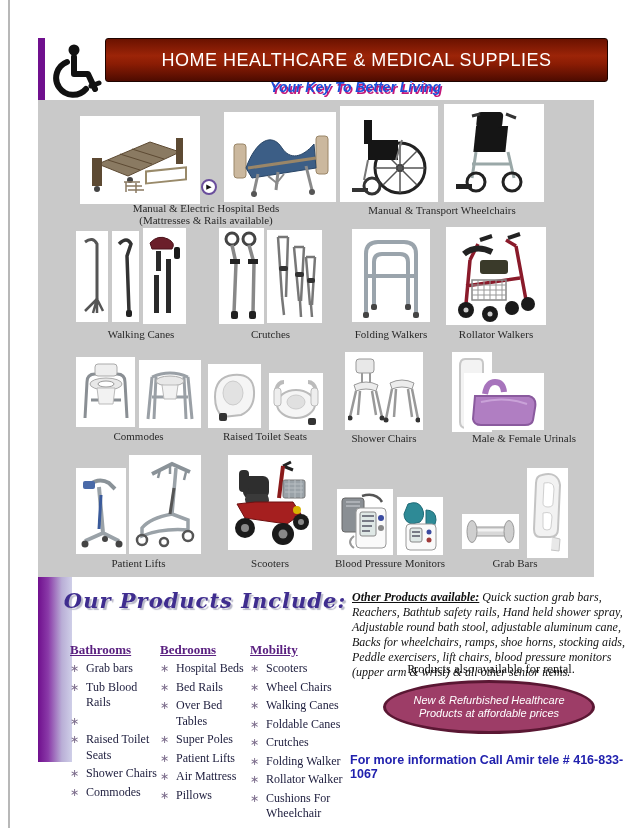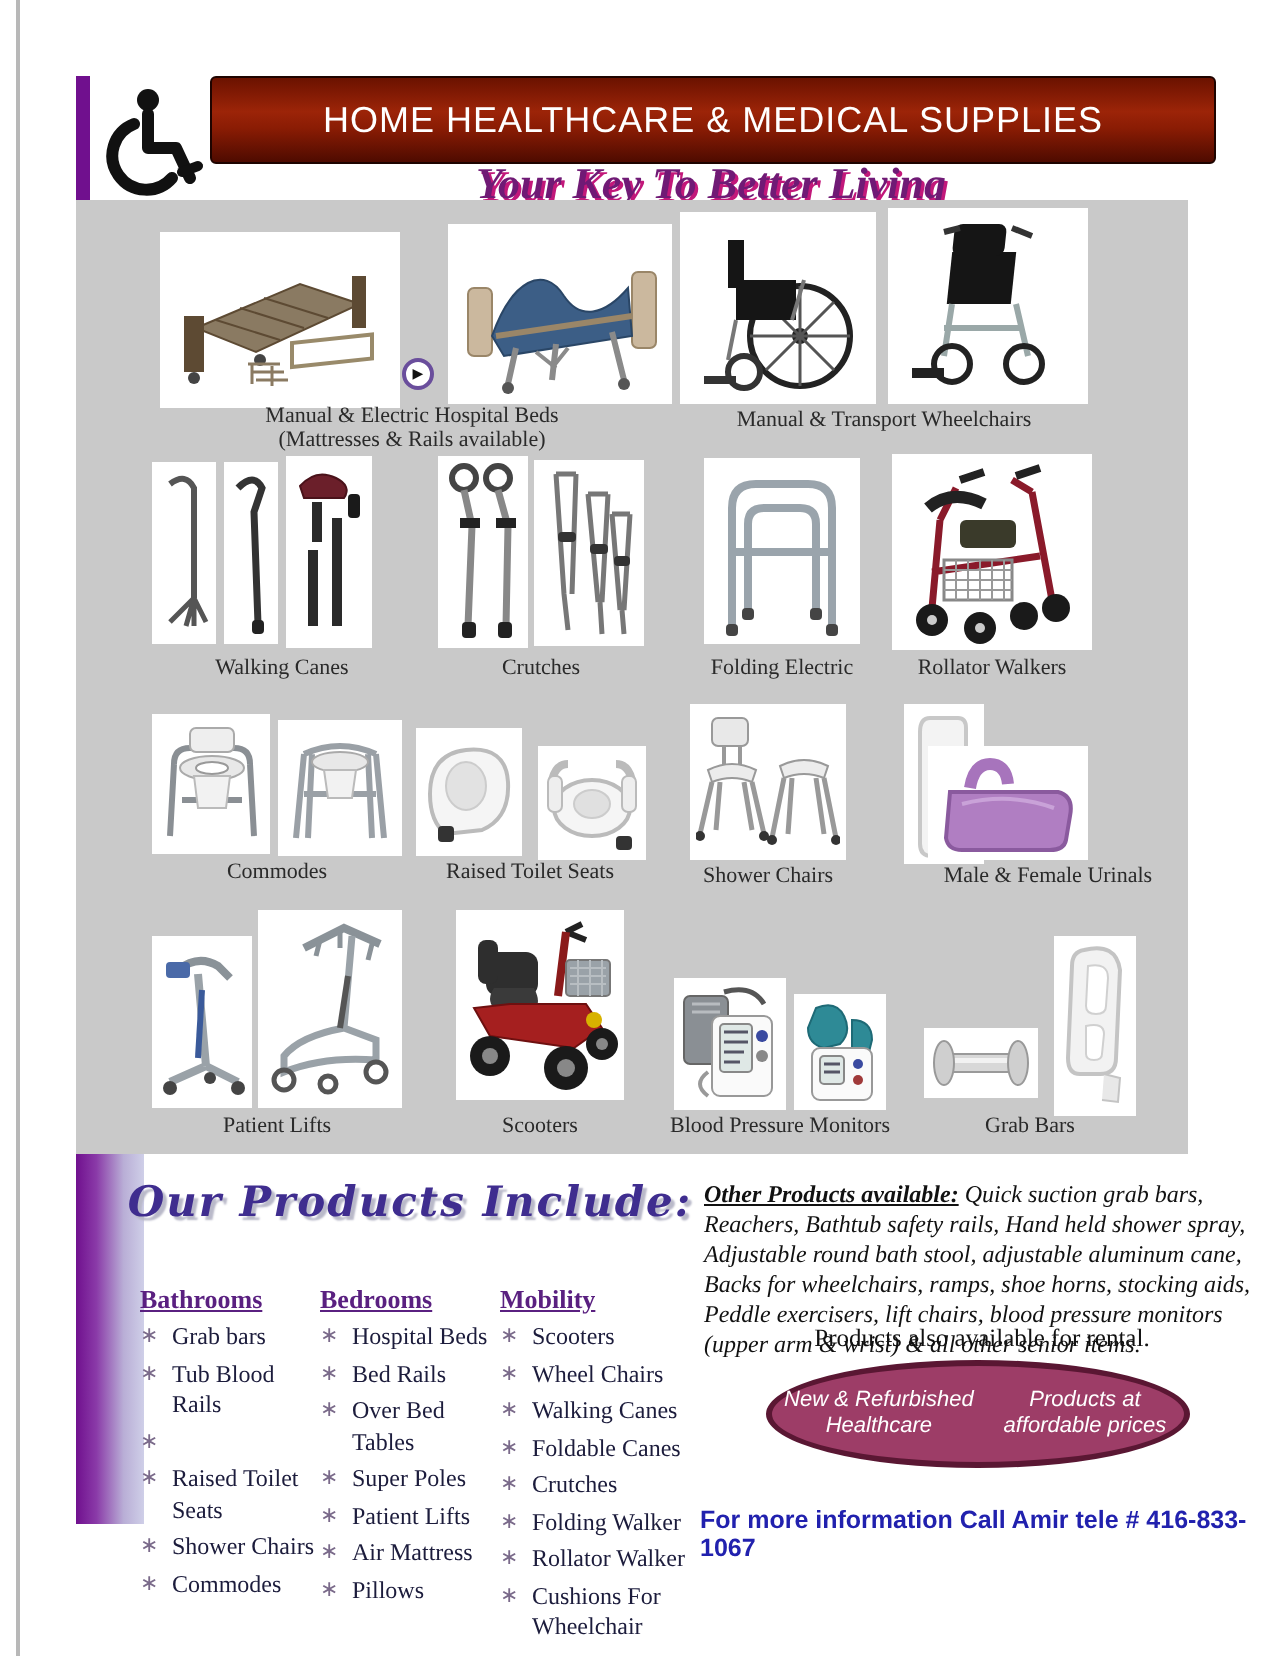--- a/index.html
+++ b/index.html
@@ -10,38 +10,38 @@
           background:linear-gradient(to right,#70108e 0%,#8a3aa8 30%,#b9aed6 70%,#cfcfe8 100%);}
   .stripe-top{position:absolute;left:38px;top:38px;width:8px;height:62px;background:#70108e;}
   .logo-box{position:absolute;left:45px;top:38px;width:62px;height:64px;background:#fff;
             display:flex;align-items:center;justify-content:center;}
   .header-bar{position:absolute;left:105px;top:38px;width:501px;height:42px;
               background:linear-gradient(180deg,#6b1200 0%,#9c2408 40%,#8a1c04 60%,#4e0b00 100%);
               border:1px solid #1e0400;border-radius:3px;display:flex;align-items:center;justify-content:center;}
   .header-bar h1{margin:12px;font-family:"Liberation Sans",sans-serif;font-weight:normal;
                  font-size:18px;color:#fff;letter-spacing:.5px;white-space:nowrap;}
   .tagline{position:absolute;left:105px;top:79px;width:501px;text-align:center;
-           font-family:Liberation Serif, serif;font-style:italic;font-weight:bold;font-size:22px;
-           color:#701a75;text-shadow:1.5px 1.5px 0 #c2187a;}
+           font-family:Liberation Sans, sans-serif;font-style:italic;font-weight:bold;font-size:14px;
+           color:#1d4ed8;text-shadow:1.5px 1.5px 0 #c2187a;}
   .gray{position:absolute;left:38px;top:100px;width:556px;height:477px;background:#c9c9c9;}
   .pbox{position:absolute;background:#fff;display:flex;align-items:center;justify-content:center;overflow:hidden;}
   .cap{position:absolute;font-size:11px;color:#2a2a2a;text-align:center;line-height:12px;}
   .play{position:absolute;left:201px;top:179px;width:16px;height:16px;border-radius:50%;
         background:#fff;border:2px solid #6a4e9c;box-sizing:border-box;display:flex;
         align-items:center;justify-content:center;font-size:7px;color:#111;cursor:pointer;}
   .heading-script{position:absolute;left:60px;top:588px;width:290px;text-align:center;
         font-family:"DejaVu Serif",serif;font-style:italic;font-weight:bold;font-size:21px;
         color:#3f2d8f;text-shadow:2px 2px 1px #b9b9c9;letter-spacing:1px;}
   .otherp{position:absolute;left:352px;top:578px;width:278px;font-style:italic;
           font-size:12px;line-height:15px;color:#111;}
   .otherp .lead{font-weight:bold;text-decoration:underline;}
   .rental{position:absolute;left:352px;top:662px;width:278px;text-align:center;font-size:12.5px;color:#111;}
   .oval{position:absolute;left:383px;top:680px;width:212px;height:54px;border-radius:50%;
         background:#9d3d67;border:3px solid #5a1733;box-sizing:border-box;
-        display:flex;flex-direction:row;align-items:center;justify-content:center;
+        display:flex;flex-direction:column;align-items:center;justify-content:center;
         font-family:"Liberation Sans",sans-serif;font-style:italic;font-size:11px;
         color:#fff;line-height:13px;text-align:center;}
   .phone{position:absolute;left:350px;top:753px;width:286px;font-family:"Liberation Sans",sans-serif;
          font-weight:bold;font-size:12.5px;color:#2121ae;}
   .col{position:absolute;top:642px;}
   .col h3{margin:0 0 3px 0;font-size:13px;font-weight:bold;color:#5a2080;
           text-decoration:underline;font-family:"Liberation Serif",serif;}
   .col ul{list-style:none;margin:0;padding:0;}
   .col li{display:flex;font-size:12px;line-height:15.5px;color:#1c1c3c;margin-bottom:3px;}
   .col li .b{width:16px;flex:0 0 16px;color:#7a6a8a;font-size:11px;}
@@ -186,21 +186,21 @@
         <path d="M10 82 V22 Q10 10 22 10 H48 Q60 10 60 22 V82"></path>
         <path d="M18 74 V30 Q18 22 26 22 H44 Q52 22 52 30 V74"></path>
         <path d="M10 44 H60"></path>
       </g>
       <rect x="7" y="80" width="6" height="6" rx="2" fill="#444"></rect>
       <rect x="57" y="80" width="6" height="6" rx="2" fill="#444"></rect>
       <rect x="15" y="72" width="6" height="6" rx="2" fill="#444"></rect>
       <rect x="49" y="72" width="6" height="6" rx="2" fill="#444"></rect>
     </svg>
   </div>
-  <div class="cap" style="left:340px;top:328px;width:102px">Folding Electric</div>
+  <div class="cap" style="left:340px;top:328px;width:102px">Folding Walkers</div>
 
   <div class="pbox" style="left:446px;top:227px;width:100px;height:98px">
     <svg width="92" height="92" viewBox="0 0 92 92">
       <g stroke="#8a1a2a" stroke-width="3.5" fill="none">
         <path d="M20 30 L16 74 M66 16 L76 70 M28 14 L20 30 M56 10 L66 16 M16 56 L70 48"></path>
       </g>
       <path d="M14 24 q12 -10 28 -2" stroke="#222" stroke-width="6" fill="none"></path>
       <path d="M30 10 l12 -4 M58 8 l12 -4" stroke="#222" stroke-width="4" fill="none"></path>
       <rect x="30" y="30" width="28" height="14" rx="3" fill="#3a3a2a"></rect>
       <rect x="22" y="50" width="34" height="20" fill="none" stroke="#888" stroke-width="1.5"></rect>

